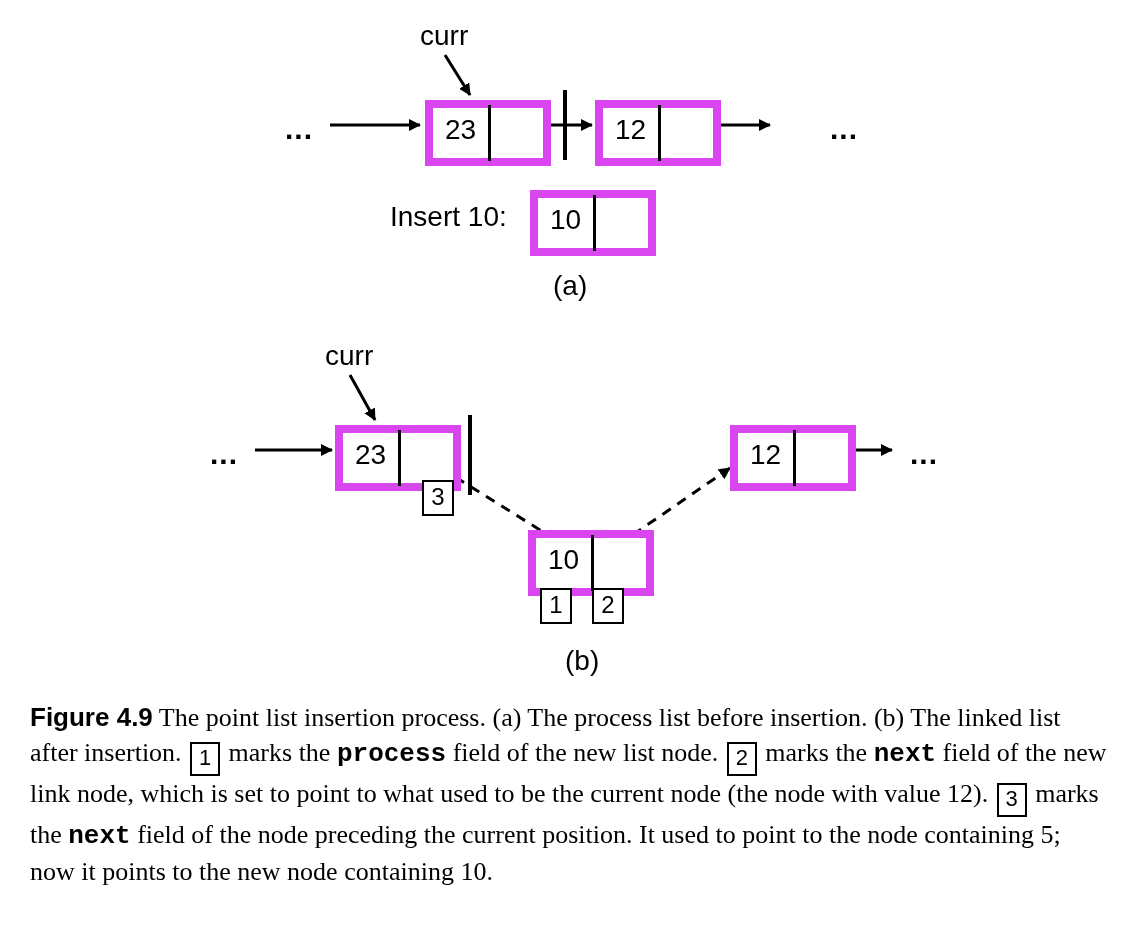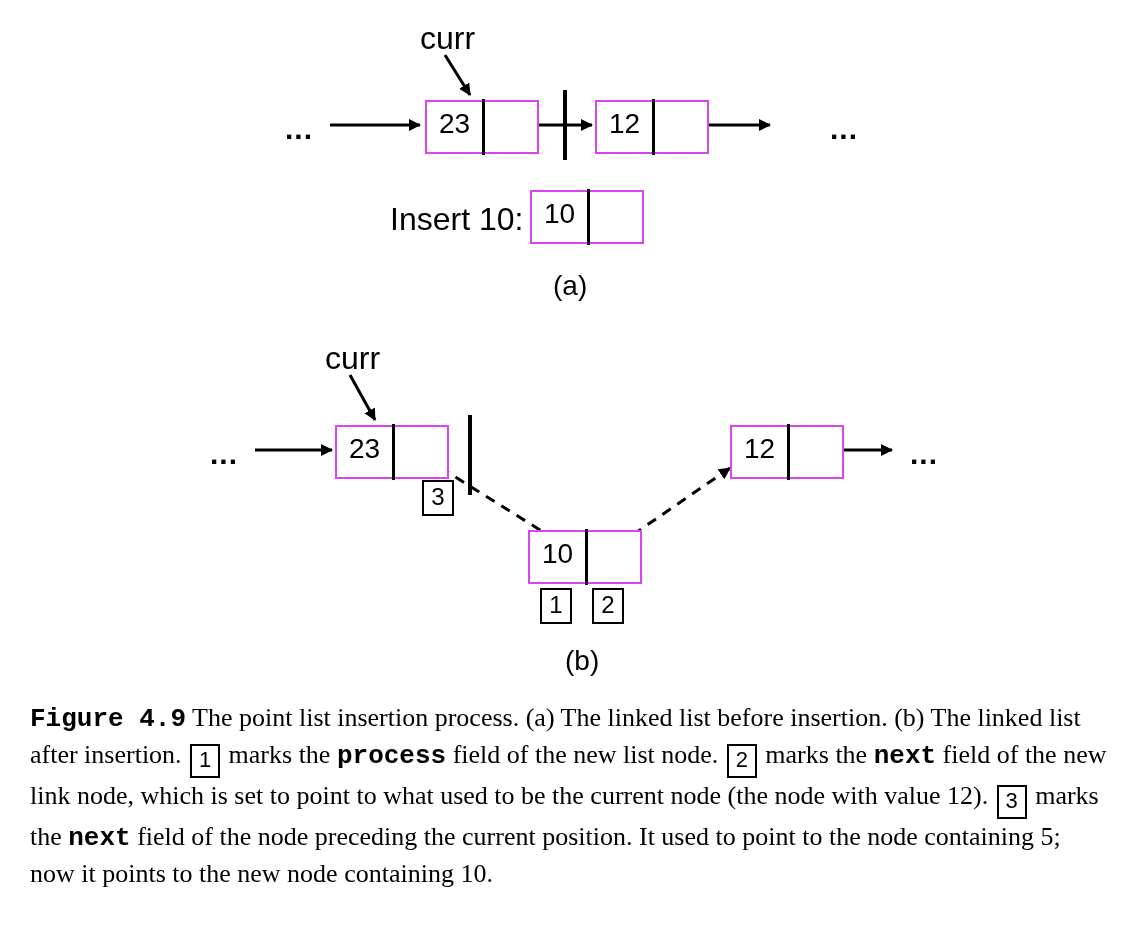--- a/index.html
+++ b/index.html
@@ -23,21 +23,21 @@
     margin-bottom: 10px;
   }
   .diagram-area-b {
     position: relative;
     width: 1077px;
     height: 370px;
     margin-bottom: 10px;
   }
   .node {
     position: absolute;
-    border: 2px solid #d946ef;
+    border: 8px solid #d946ef;
     height: 50px;
     background: #fff;
   }
   .data-cell {
     position: absolute;
     left: 0;
     top: 0;
     height: 44px;
     text-align: center;
     line-height: 44px;
@@ -47,21 +47,21 @@
   .divider {
     position: absolute;
     top: -3px;
     bottom: -3px;
     width: 3px;
     background: #000;
   }
   .label {
     position: absolute;
     font-family: Helvetica, Arial, sans-serif;
-    font-size: 32px;
+    font-size: 28px;
   }
   .sublabel {
     position: absolute;
     font-family: Helvetica, Arial, sans-serif;
     font-size: 28px;
   }
   .ellipsis {
     position: absolute;
     font-family: Helvetica, Arial, sans-serif;
     font-size: 30px;
@@ -87,21 +87,21 @@
     font-size: 24px;
     background: #fff;
   }
   .caption {
     font-size: 26px;
     line-height: 1.35;
     font-family: "Times New Roman", Times, serif;
     max-width: 1080px;
   }
   .caption .fig-no {
-    font-family: Liberation Mono, monospace;
+    font-family: Liberation Sans, sans-serif;
     font-weight: 700;
   }
   .caption .mono {
     font-family: "Courier New", Courier, monospace;
     font-weight: 700;
   }
   .caption .inline-box {
     display: inline-block;
     border: 2px solid #000;
     width: 26px;
@@ -209,21 +209,21 @@
     </div>
 
     <div class="ellipsis" style="left:880px; top:117px;">...</div>
 
     <div class="sublabel" style="left:535px; top:325px;">(b)</div>
   </div>
 
   <div class="caption">
     <span class="fig-no">Figure 4.9</span>
     <span>The point list insertion process.</span>
-    <span>(a) The linked list before insertion.</span>
+    <span>(a) The process list before insertion.</span>
     <span>(b) The linked list after insertion.</span>
     <span class="inline-box">1</span>
     <span>marks the</span>
     <span class="mono">process</span>
     <span>field of the new list node.</span>
     <span class="inline-box">2</span>
     <span>marks the</span>
     <span class="mono">next</span>
     <span>field of the new link node, which is set to point to what used to be the current node (the node with value 12).</span>
     <span class="inline-box">3</span>

